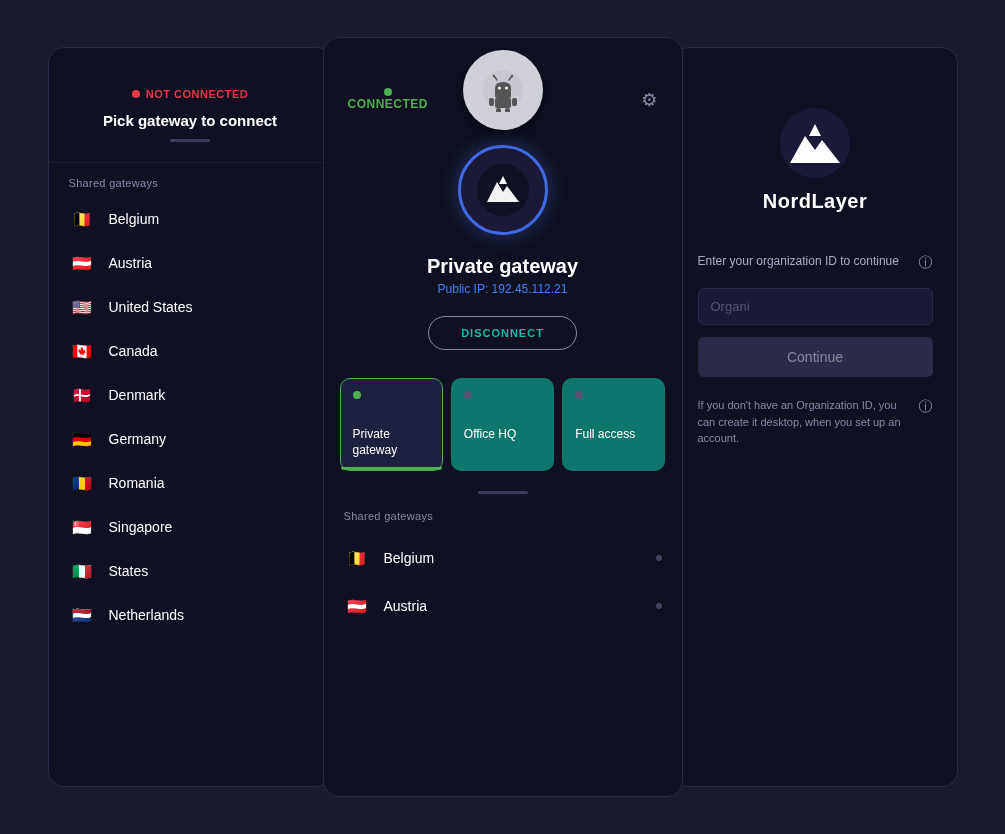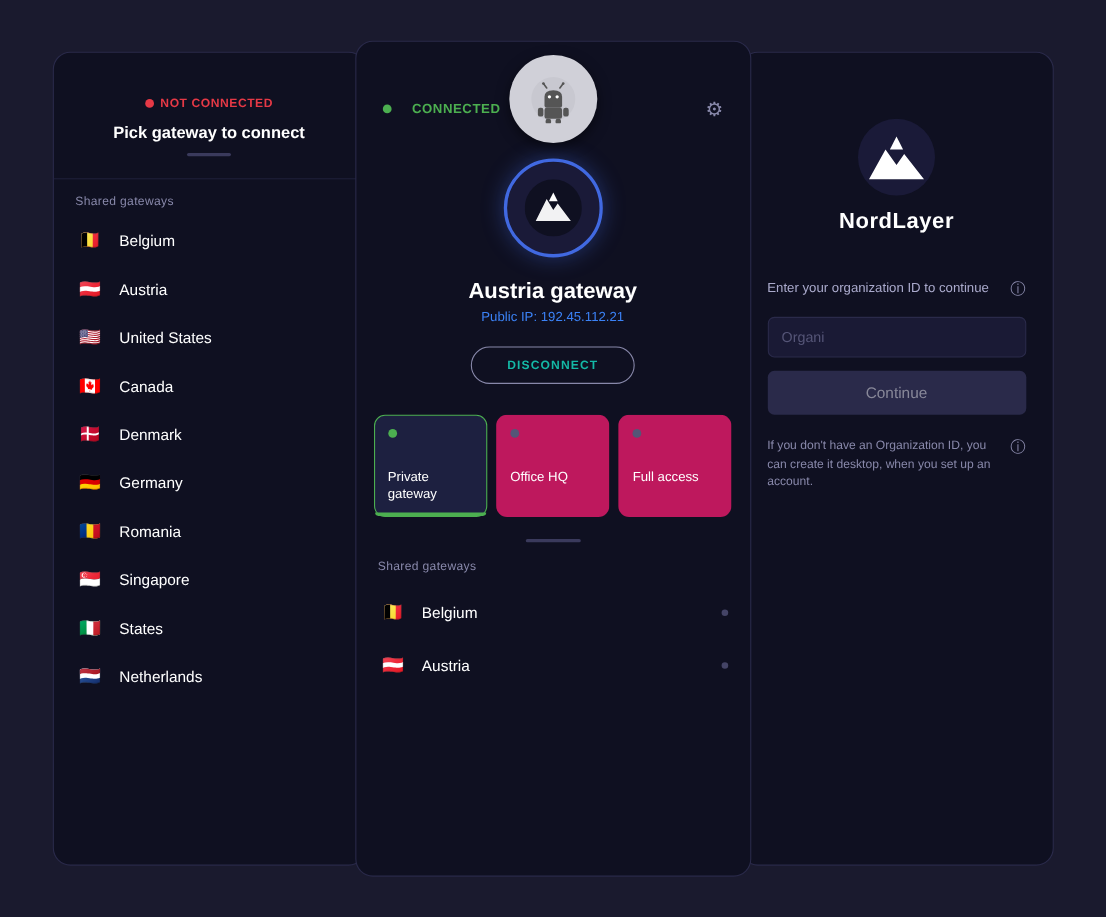--- a/index.html
+++ b/index.html
@@ -133,21 +133,22 @@
     .panel-center-header {
       display: flex;
       align-items: center;
       justify-content: space-between;
       padding: 50px 24px 24px;
     }
 
     .connected-badge {
       display: flex;
       align-items: center;
-      gap: 19px;
+      gap: 1px;
+      flex-direction: column;
     }
 
     .dot-green {
       width: 8px;
       height: 8px;
       background: #4caf50;
       border-radius: 50%;
     }
 
     .connected-text {
@@ -225,21 +226,21 @@
     }
 
     .org-gateways-grid {
       display: flex;
       gap: 8px;
       padding: 0 16px 16px;
     }
 
     .org-gateway-card {
       flex: 1;
-      background: #be185d;
+      background: #0f766e;
       border-radius: 10px;
       padding: 12px;
       min-height: 90px;
       cursor: pointer;
       position: relative;
       border: 1px solid transparent;
     }
 
     .org-gateway-card.active {
       border-color: #4caf50;
@@ -508,21 +509,21 @@
     <div class="vpn-logo-container">
       <div class="vpn-circle">
         <svg class="vpn-mountain-svg" viewBox="0 0 52 52" fill="none" xmlns="http://www.w3.org/2000/svg">
           <circle cx="26" cy="26" r="26" fill="#0f1021"></circle>
           <path d="M10 38 L20 18 L26 28 L30 22 L42 38 Z" fill="white" opacity="0.95"></path>
           <path d="M26 12 L30 20 L22 20 Z" fill="white"></path>
         </svg>
       </div>
     </div>
 
-    <div class="gateway-name-center">Austria gateway</div>
+    <div class="gateway-name-center">Private gateway</div>
     <div class="public-ip">Public IP: 192.45.112.21</div>
 
     <button class="disconnect-btn">DISCONNECT</button>
 
 
     <div class="org-gateways-grid">
       <div class="org-gateway-card active">
         <div class="card-dot dot-green-card"></div>
         <div class="card-label">Private<br>gateway</div>
         <div class="card-active-bar"></div>

